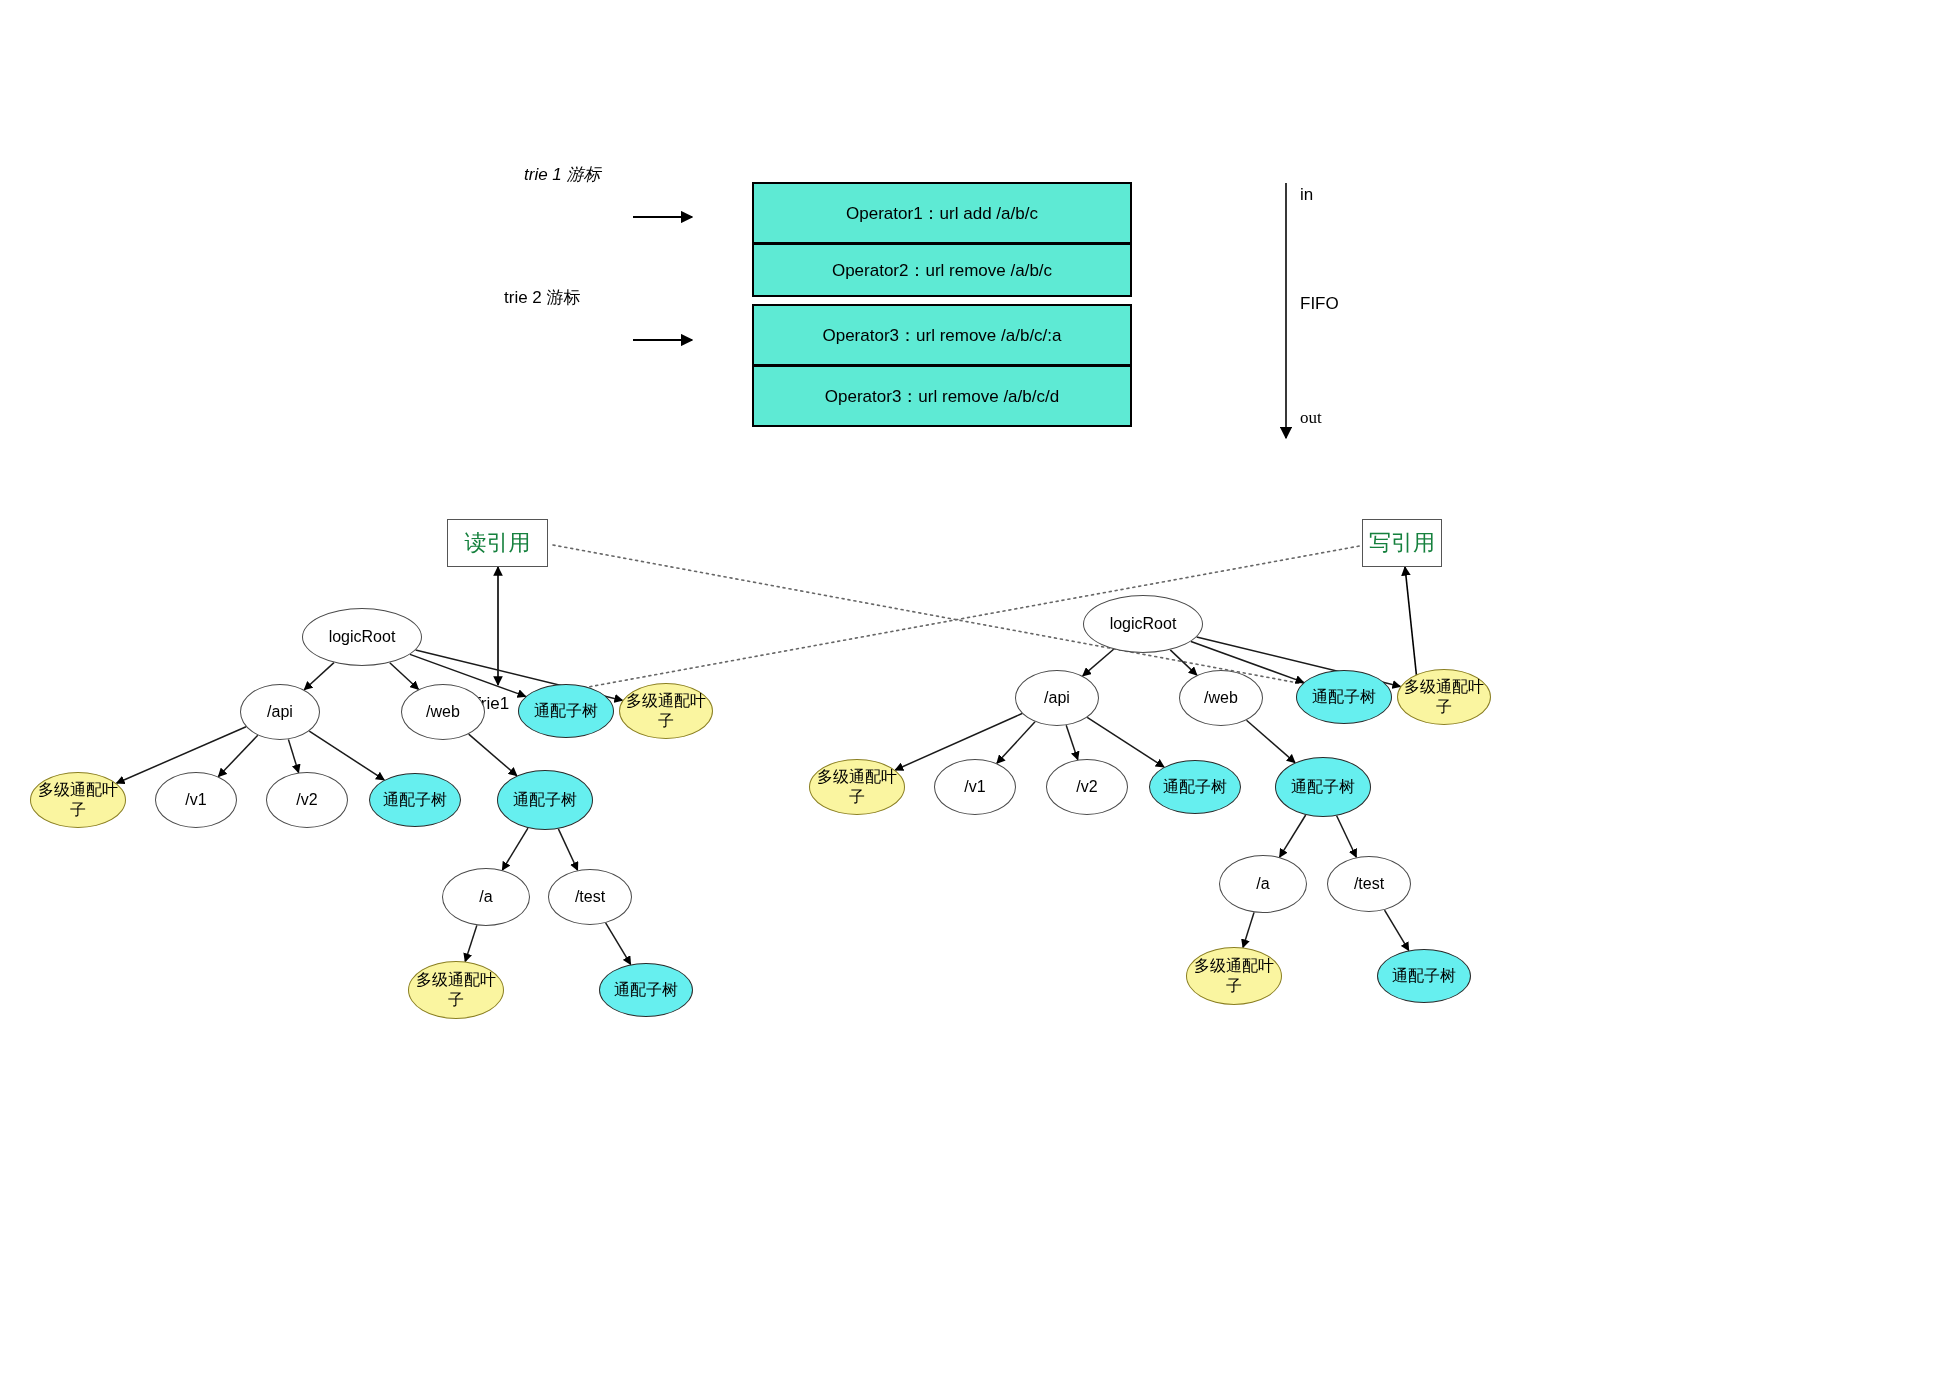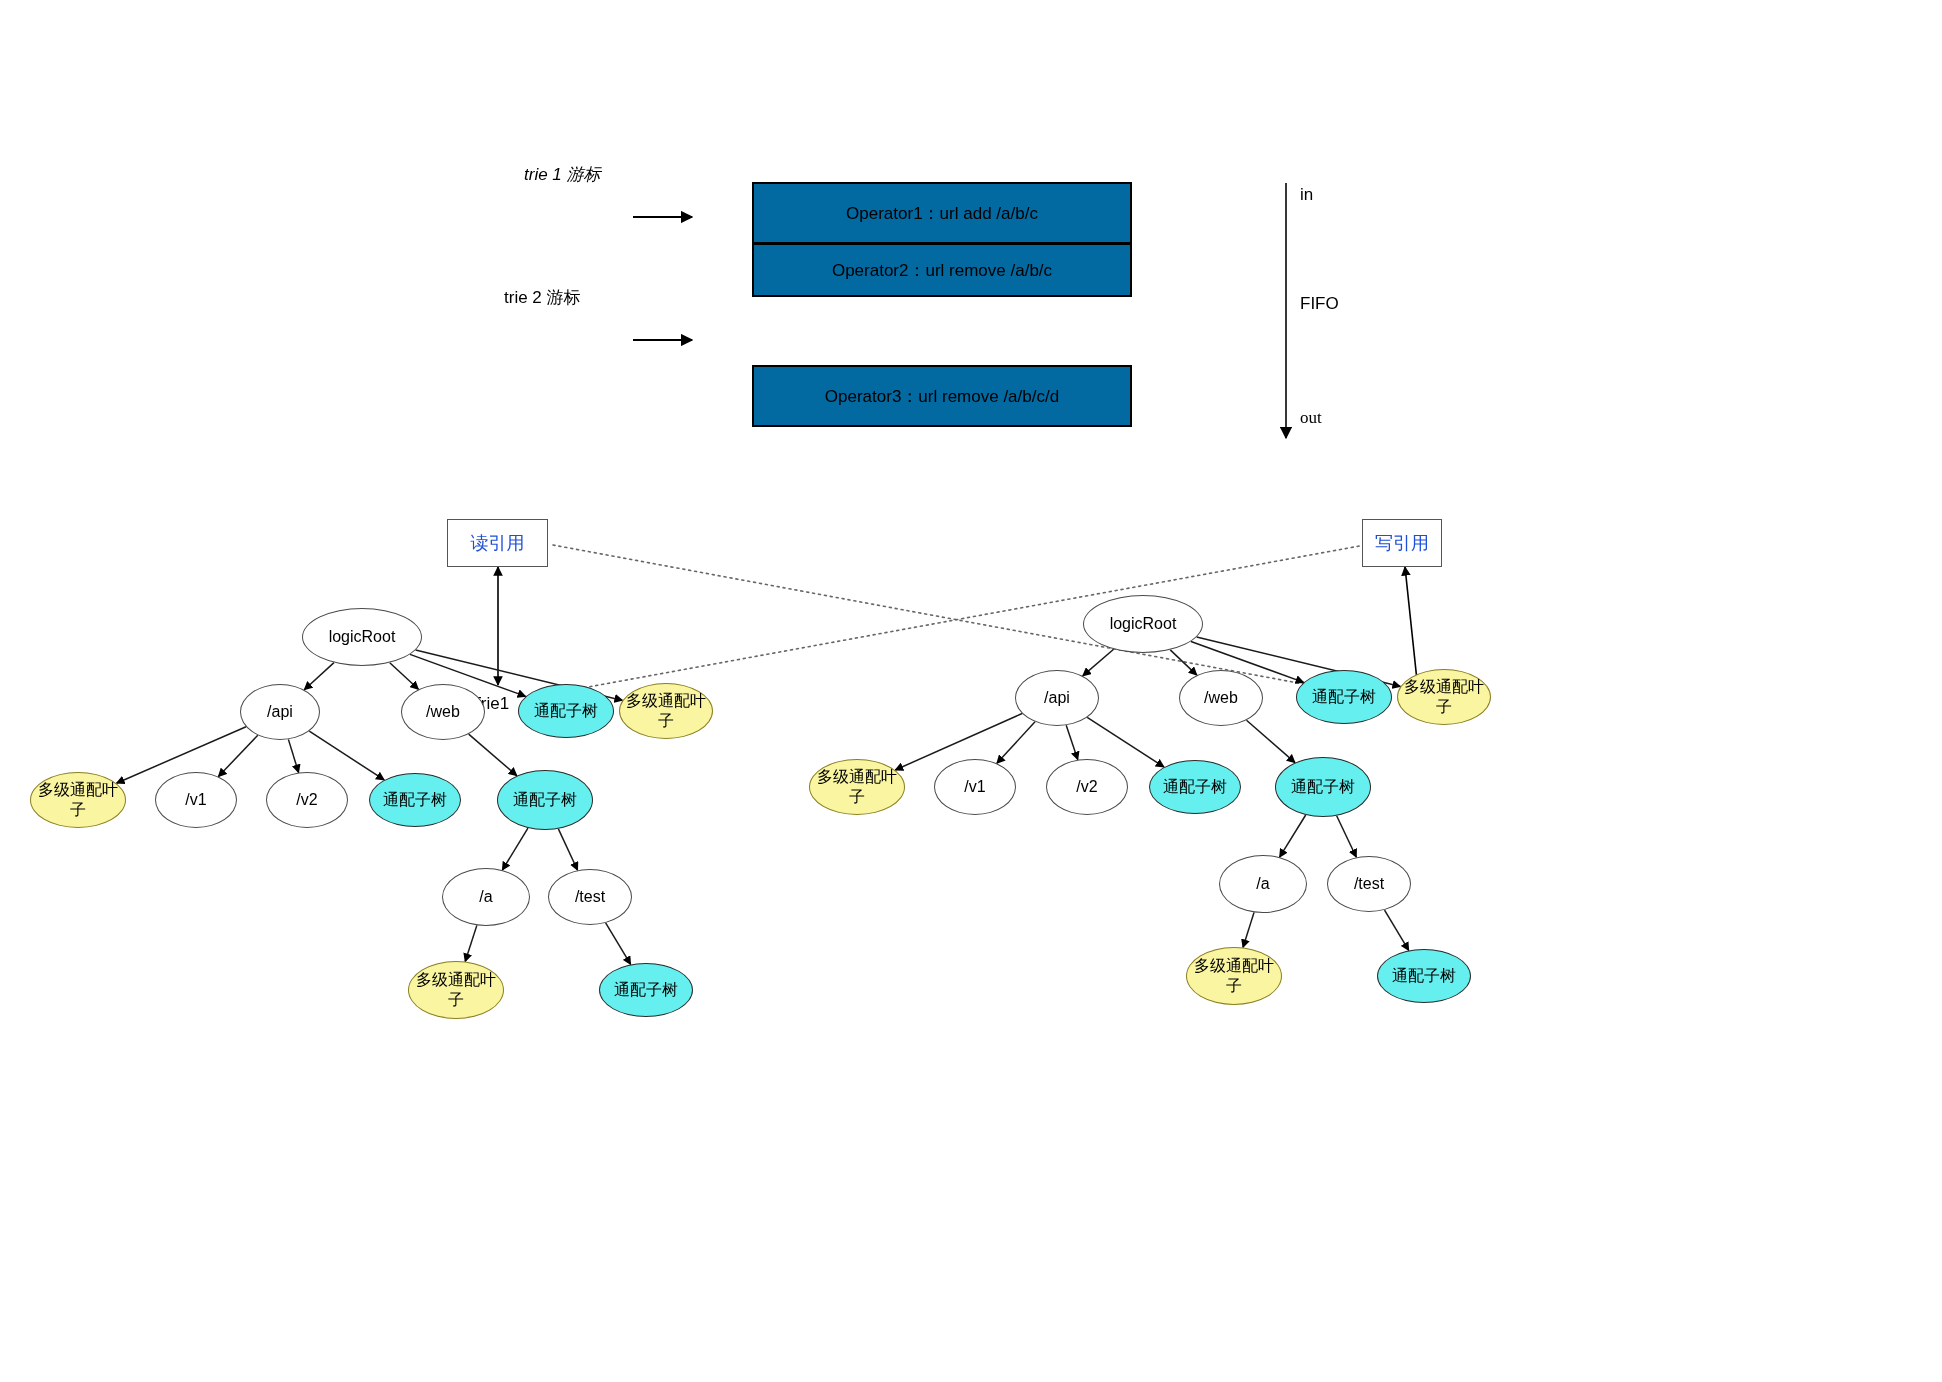--- a/index.html
+++ b/index.html
@@ -3,24 +3,24 @@
 <meta charset="utf-8">
 <style>
   html,body{margin:0;padding:0;background:#ffffff;}
   body{width:1942px;height:1382px;position:relative;
        font-family:"Liberation Sans","DejaVu Sans",sans-serif;
        -webkit-font-smoothing:antialiased;}
   #canvas{position:absolute;left:0;top:0;width:1942px;height:1382px;}
   .lbl{position:absolute;color:#000;font-size:17px;white-space:nowrap;}
   .opbox{position:absolute;border:2px solid #000;box-sizing:border-box;
          display:flex;align-items:center;justify-content:center;
-         font-size:17px;color:#000;background:#0369a1;}
+         font-size:17px;color:#000;background:#5eead4;}
   .refbox{position:absolute;border:1.6px solid #555;box-sizing:border-box;
           display:flex;align-items:center;justify-content:center;
-          font-size:18px;color:#1d4ed8;background:#fff;}
+          font-size:22px;color:#15803d;background:#fff;}
   .node{position:absolute;transform:translate(-50%,-50%);
         display:flex;align-items:center;justify-content:center;
         text-align:center;border:1.4px solid #4a4a4a;border-radius:50%;
         background:#ffffff;font-size:16px;color:#000;line-height:1.25;
         box-sizing:border-box;}
   .node.cyan{background:#66EFEF;border-color:#2a2a2a;}
   .node.yellow{background:#FAF5A0;border-color:#8a7f23;}
   .node span{display:block;padding:0 4px;}
   svg{position:absolute;left:0;top:0;pointer-events:none;}
 </style>
@@ -94,20 +94,21 @@
       <line x1="1384.5496512324405" y1="910.0103256979006" x2="1408.7338930098017" y2="950.4639664891229" stroke="#1a1a1a" stroke-width="1.5" marker-end="url(#ahs)"></line>
     </g>
 </svg>
 
 <div class="lbl" style="left:524px;top:163px;font-style:italic;">trie 1 游标</div>
 <div class="lbl" style="left:504px;top:286px;">trie 2 游标</div>
 
 <div style="position:absolute;left:752px;top:182px;width:380px;height:250px;">
   <div class="opbox" style="left:0;top:0;width:380px;height:62px;">Operator1：url add /a/b/c</div>
   <div class="opbox" style="left:0;top:61px;width:380px;height:54px;">Operator2：url remove /a/b/c</div>
+  <div class="opbox" style="left:0;top:122px;width:380px;height:62px;">Operator3：url remove /a/b/c/:a</div>
   <div class="opbox" style="left:0;top:183px;width:380px;height:62px;">Operator3：url remove /a/b/c/d</div>
 </div>
 
 <div class="lbl" style="left:1300px;top:185px;">in</div>
 <div class="lbl" style="left:1300px;top:294px;">FIFO</div>
 <div class="lbl" style="left:1300px;top:408px;font-family:Liberation Serif, serif;">out</div>
 
 <div class="refbox" style="left:447px;top:519px;width:101px;height:48px;">读引用</div>
 <div class="refbox" style="left:1362px;top:519px;width:80px;height:48px;">写引用</div>
 

